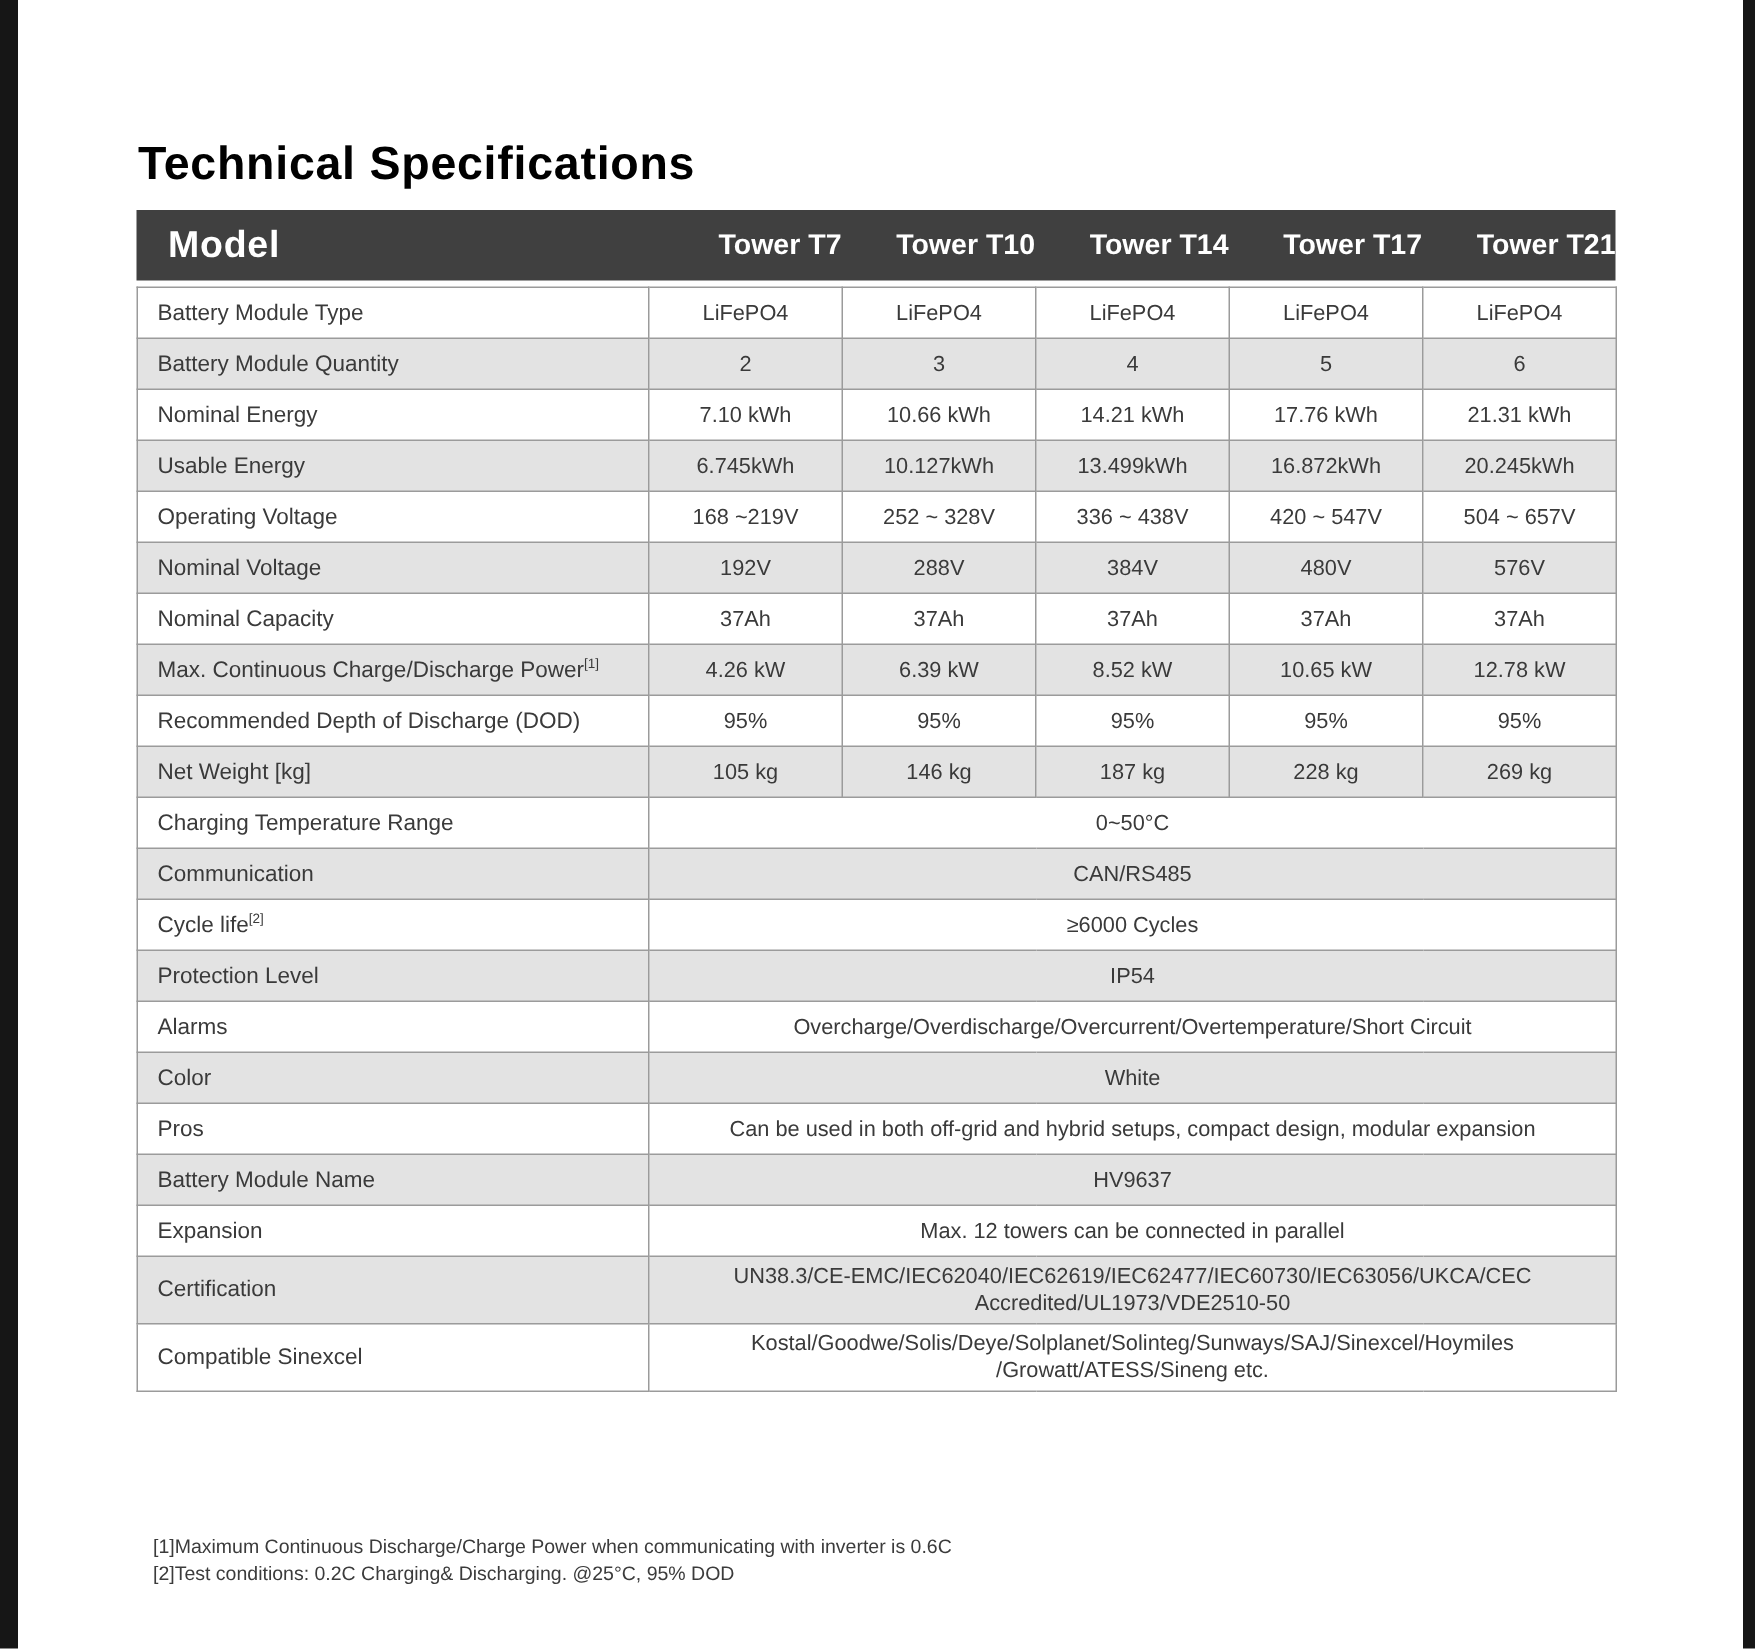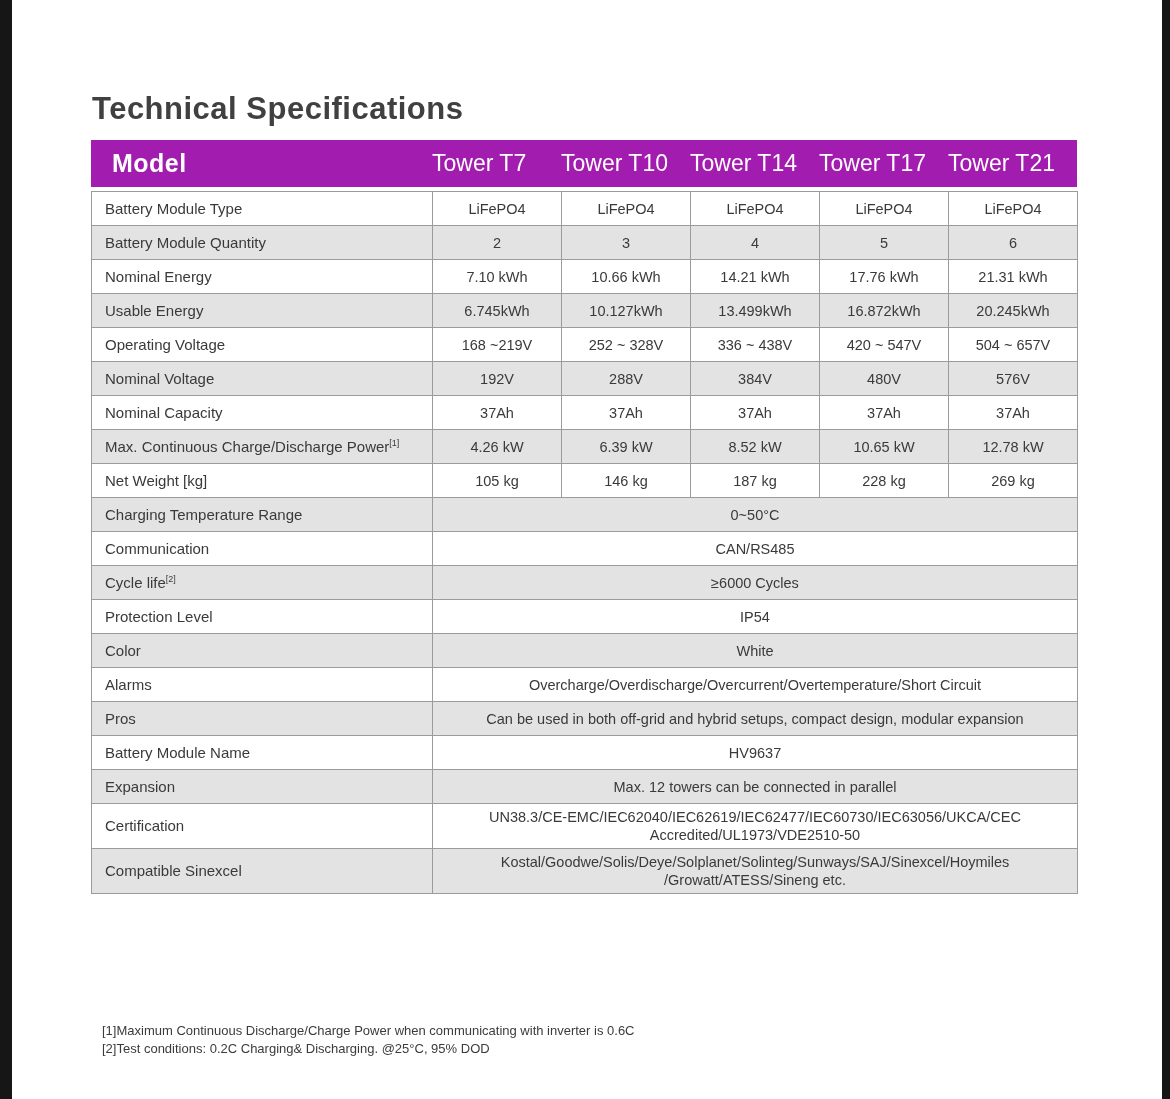--- a/index.html
+++ b/index.html
@@ -9,37 +9,37 @@
     font-family:"Liberation Sans", sans-serif;
     position:relative;
     overflow:hidden;
   }
   .edge { position:absolute; top:0; height:1099px; background:#161616; }
   .edge.left { left:0; width:12px; }
   .edge.right { right:0; width:8px; }
 
   .page-title {
     position:absolute; left:92px; top:70px;
-    font-size:31px; color:#404040; letter-spacing:0.5px;
+    font-size:31px; color:#000000; letter-spacing:0.5px;
   }
 
   .spec { position:absolute; left:91px; top:140px; width:986px; }
 
   .spec-head {
-    background:#a21caf; height:47px;
+    background:#404040; height:47px;
     display:flex; align-items:center;
     color:#ffffff;
   }
   .spec-head .model {
     width:341px; box-sizing:border-box; padding-left:21px;
     font-size:25px; font-weight:bold; letter-spacing:0.5px;
   }
   .spec-head .col {
-    width:129px; text-align:left;
-    font-size:23px; font-weight:normal;
+    width:129px; text-align:right;
+    font-size:19px; font-weight:bold;
   }
 
   table.spec-body {
     border-collapse:collapse; table-layout:fixed;
     width:986px; margin-top:4px;
   }
   table.spec-body col.c-label { width:341px; }
   table.spec-body col.c-data  { width:129px; }
   table.spec-body td {
     border:1px solid #9b9b9b;
@@ -144,20 +144,28 @@
         </tr>
         <tr>
           <td class="lbl"><span>Max. Continuous Charge/Discharge Power</span><sup>[1]</sup></td>
           <td class="val">4.26 kW</td>
           <td class="val">6.39 kW</td>
           <td class="val">8.52 kW</td>
           <td class="val">10.65 kW</td>
           <td class="val">12.78 kW</td>
         </tr>
         <tr>
+          <td class="lbl"><span>Recommended Depth of Discharge (DOD)</span></td>
+          <td class="val">95%</td>
+          <td class="val">95%</td>
+          <td class="val">95%</td>
+          <td class="val">95%</td>
+          <td class="val">95%</td>
+        </tr>
+        <tr>
           <td class="lbl"><span>Net Weight [kg]</span></td>
           <td class="val">105 kg</td>
           <td class="val">146 kg</td>
           <td class="val">187 kg</td>
           <td class="val">228 kg</td>
           <td class="val">269 kg</td>
         </tr>
         <tr>
           <td class="lbl"><span>Charging Temperature Range</span></td>
           <td class="val" colspan="5">0~50°C</td>
@@ -168,26 +176,26 @@
         </tr>
         <tr>
           <td class="lbl"><span>Cycle life</span><sup>[2]</sup></td>
           <td class="val" colspan="5">≥6000 Cycles</td>
         </tr>
         <tr>
           <td class="lbl"><span>Protection Level</span></td>
           <td class="val" colspan="5">IP54</td>
         </tr>
         <tr>
+          <td class="lbl"><span>Alarms</span></td>
+          <td class="val" colspan="5">Overcharge/Overdischarge/Overcurrent/Overtemperature/Short Circuit</td>
+        </tr>
+        <tr>
           <td class="lbl"><span>Color</span></td>
           <td class="val" colspan="5">White</td>
-        </tr>
-        <tr>
-          <td class="lbl"><span>Alarms</span></td>
-          <td class="val" colspan="5">Overcharge/Overdischarge/Overcurrent/Overtemperature/Short Circuit</td>
         </tr>
         <tr>
           <td class="lbl"><span>Pros</span></td>
           <td class="val" colspan="5">Can be used in both off-grid and hybrid setups, compact design, modular expansion</td>
         </tr>
         <tr>
           <td class="lbl"><span>Battery Module Name</span></td>
           <td class="val" colspan="5">HV9637</td>
         </tr>
         <tr>

